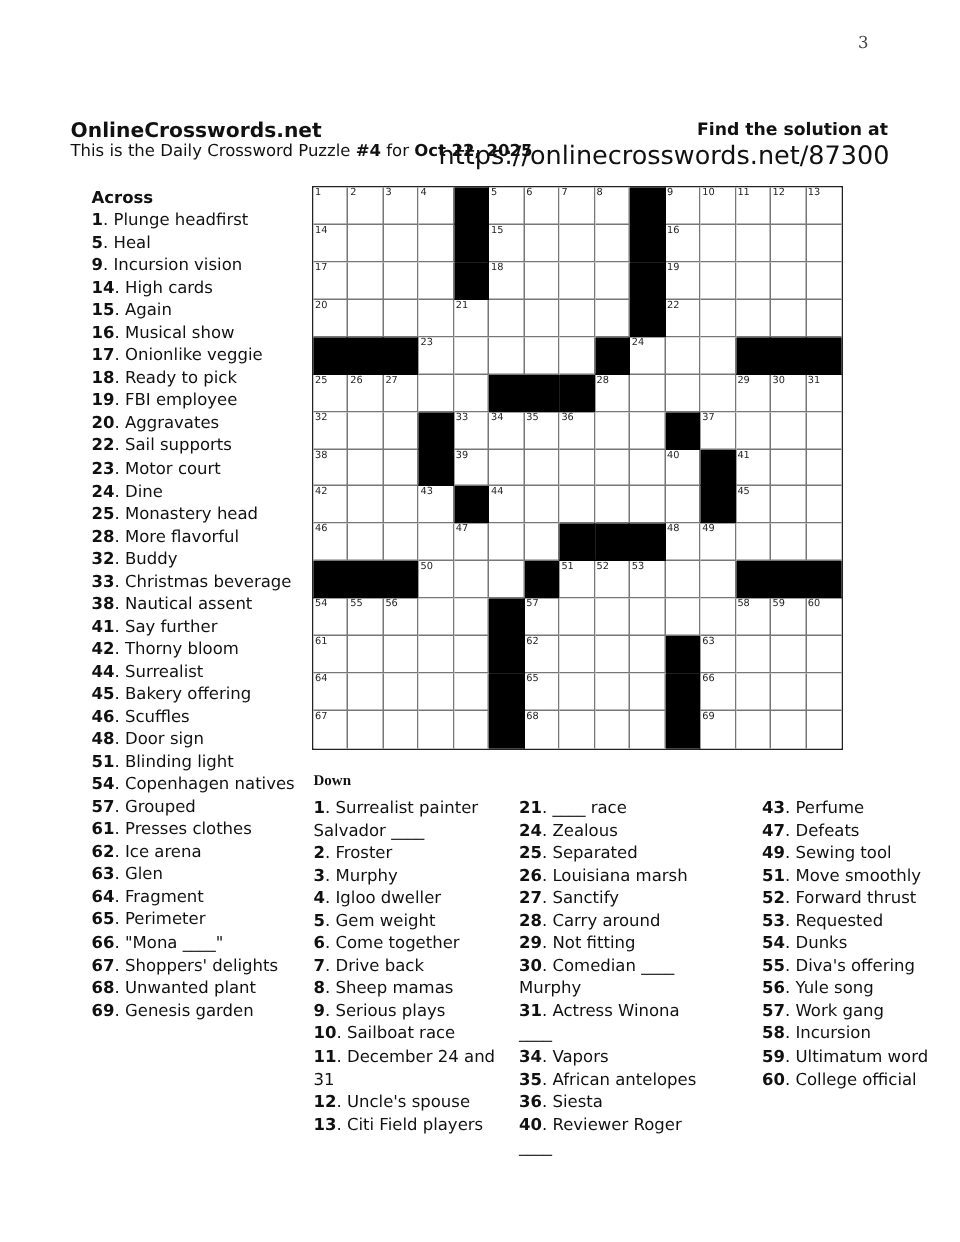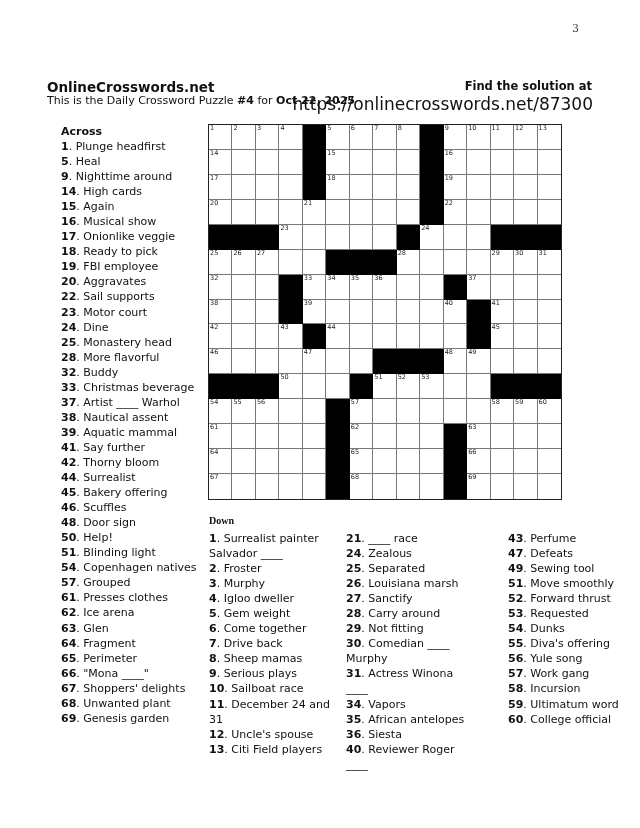--- a/index.html
+++ b/index.html
@@ -33,45 +33,42 @@
 <div class="site">OnlineCrosswords.net</div>
 <div class="sub"><span>This is the Daily Crossword Puzzle </span><b>#4</b><span> for </span><b>Oct 22, 2025</b></div>
 <div class="find">Find the solution at</div>
 <div class="url">https://onlinecrosswords.net/87300</div>
 
 <div class="across">
   <div class="hdr">Across</div>
   <div id="across-list">
       <div class="clue"><span class="n">1</span><span>. </span><span>Plunge headfirst</span></div>
       <div class="clue"><span class="n">5</span><span>. </span><span>Heal</span></div>
-      <div class="clue"><span class="n">9</span><span>. </span><span>Nighttime around</span></div>
+      <div class="clue"><span class="n">9</span><span>. </span><span>Incursion vision</span></div>
       <div class="clue"><span class="n">14</span><span>. </span><span>High cards</span></div>
       <div class="clue"><span class="n">15</span><span>. </span><span>Again</span></div>
       <div class="clue"><span class="n">16</span><span>. </span><span>Musical show</span></div>
       <div class="clue"><span class="n">17</span><span>. </span><span>Onionlike veggie</span></div>
       <div class="clue"><span class="n">18</span><span>. </span><span>Ready to pick</span></div>
       <div class="clue"><span class="n">19</span><span>. </span><span>FBI employee</span></div>
       <div class="clue"><span class="n">20</span><span>. </span><span>Aggravates</span></div>
       <div class="clue"><span class="n">22</span><span>. </span><span>Sail supports</span></div>
       <div class="clue"><span class="n">23</span><span>. </span><span>Motor court</span></div>
       <div class="clue"><span class="n">24</span><span>. </span><span>Dine</span></div>
       <div class="clue"><span class="n">25</span><span>. </span><span>Monastery head</span></div>
       <div class="clue"><span class="n">28</span><span>. </span><span>More flavorful</span></div>
       <div class="clue"><span class="n">32</span><span>. </span><span>Buddy</span></div>
       <div class="clue"><span class="n">33</span><span>. </span><span>Christmas beverage</span></div>
-      <div class="clue"><span class="n">37</span><span>. </span><span>Artist ____ Warhol</span></div>
       <div class="clue"><span class="n">38</span><span>. </span><span>Nautical assent</span></div>
-      <div class="clue"><span class="n">39</span><span>. </span><span>Aquatic mammal</span></div>
       <div class="clue"><span class="n">41</span><span>. </span><span>Say further</span></div>
       <div class="clue"><span class="n">42</span><span>. </span><span>Thorny bloom</span></div>
       <div class="clue"><span class="n">44</span><span>. </span><span>Surrealist</span></div>
       <div class="clue"><span class="n">45</span><span>. </span><span>Bakery offering</span></div>
       <div class="clue"><span class="n">46</span><span>. </span><span>Scuffles</span></div>
       <div class="clue"><span class="n">48</span><span>. </span><span>Door sign</span></div>
-      <div class="clue"><span class="n">50</span><span>. </span><span>Help!</span></div>
       <div class="clue"><span class="n">51</span><span>. </span><span>Blinding light</span></div>
       <div class="clue"><span class="n">54</span><span>. </span><span>Copenhagen natives</span></div>
       <div class="clue"><span class="n">57</span><span>. </span><span>Grouped</span></div>
       <div class="clue"><span class="n">61</span><span>. </span><span>Presses clothes</span></div>
       <div class="clue"><span class="n">62</span><span>. </span><span>Ice arena</span></div>
       <div class="clue"><span class="n">63</span><span>. </span><span>Glen</span></div>
       <div class="clue"><span class="n">64</span><span>. </span><span>Fragment</span></div>
       <div class="clue"><span class="n">65</span><span>. </span><span>Perimeter</span></div>
       <div class="clue"><span class="n">66</span><span>. </span><span>"Mona ____"</span></div>
       <div class="clue"><span class="n">67</span><span>. </span><span>Shoppers' delights</span></div>

